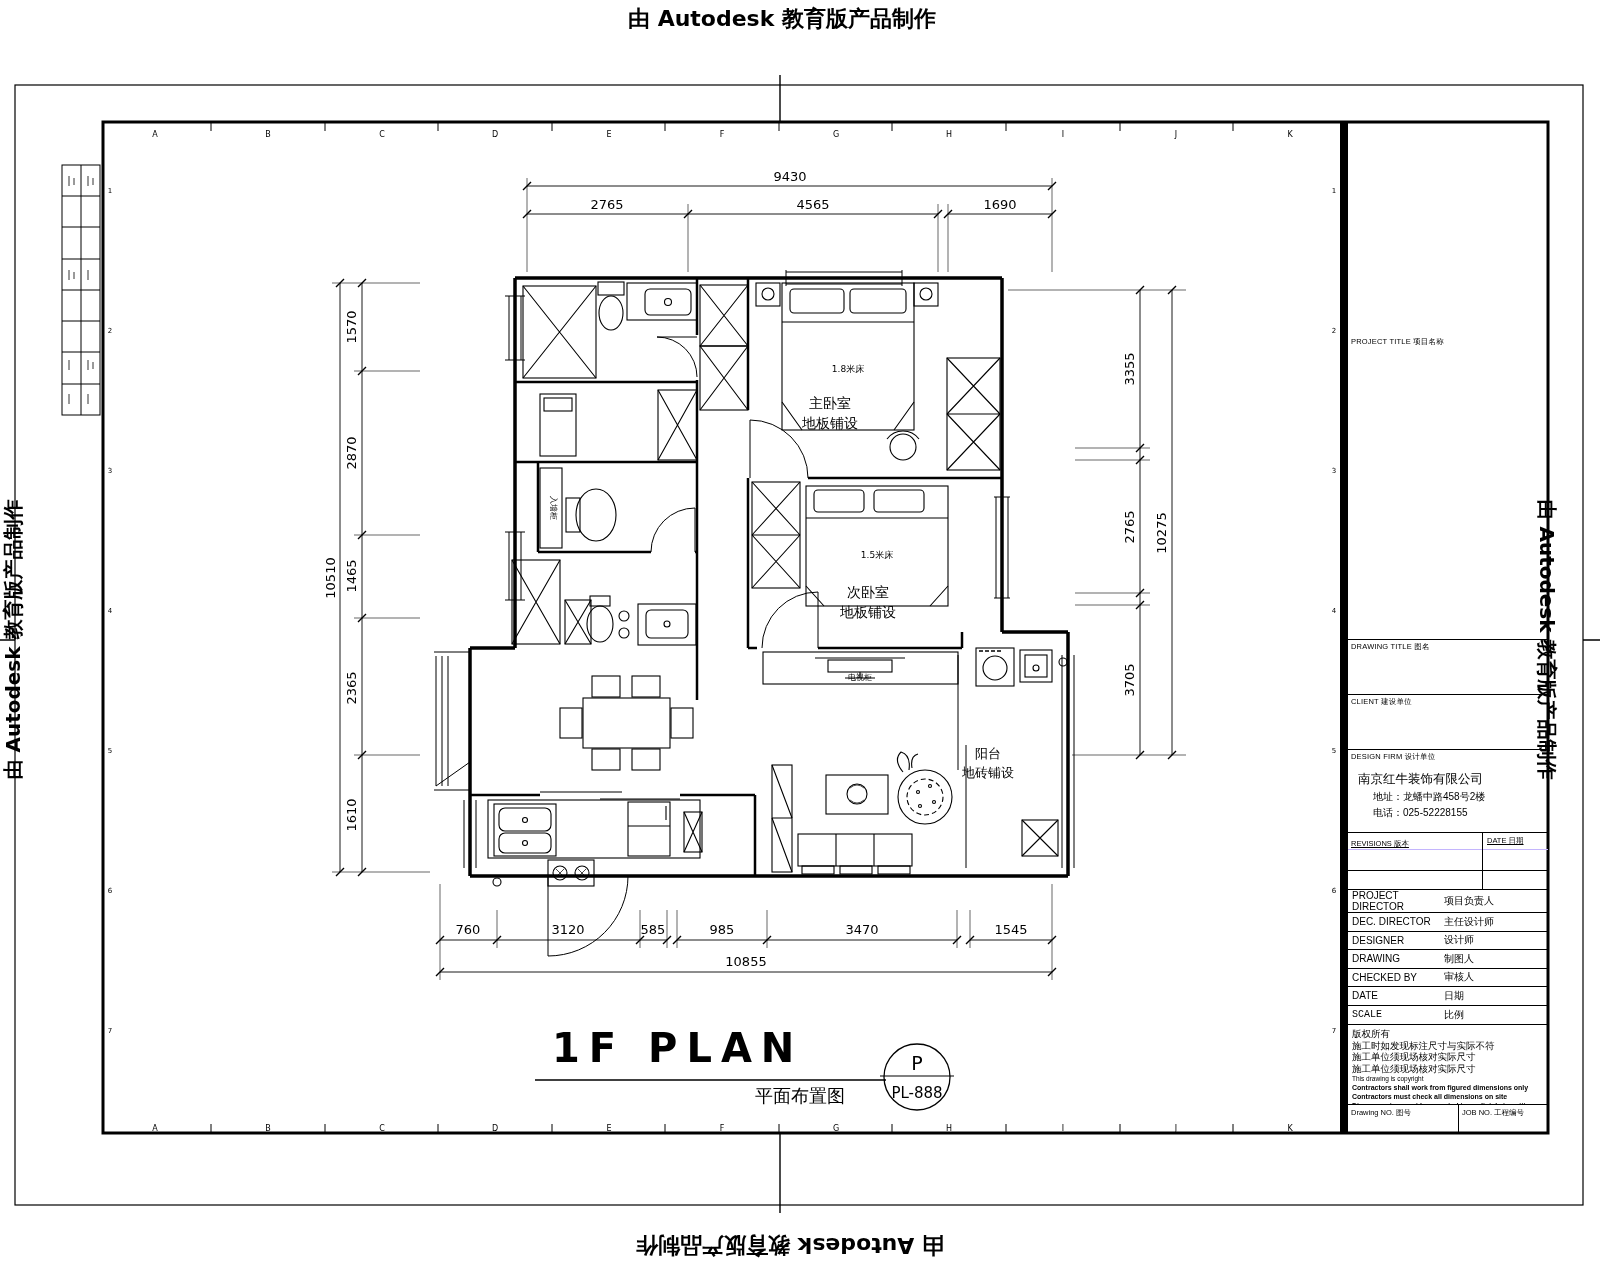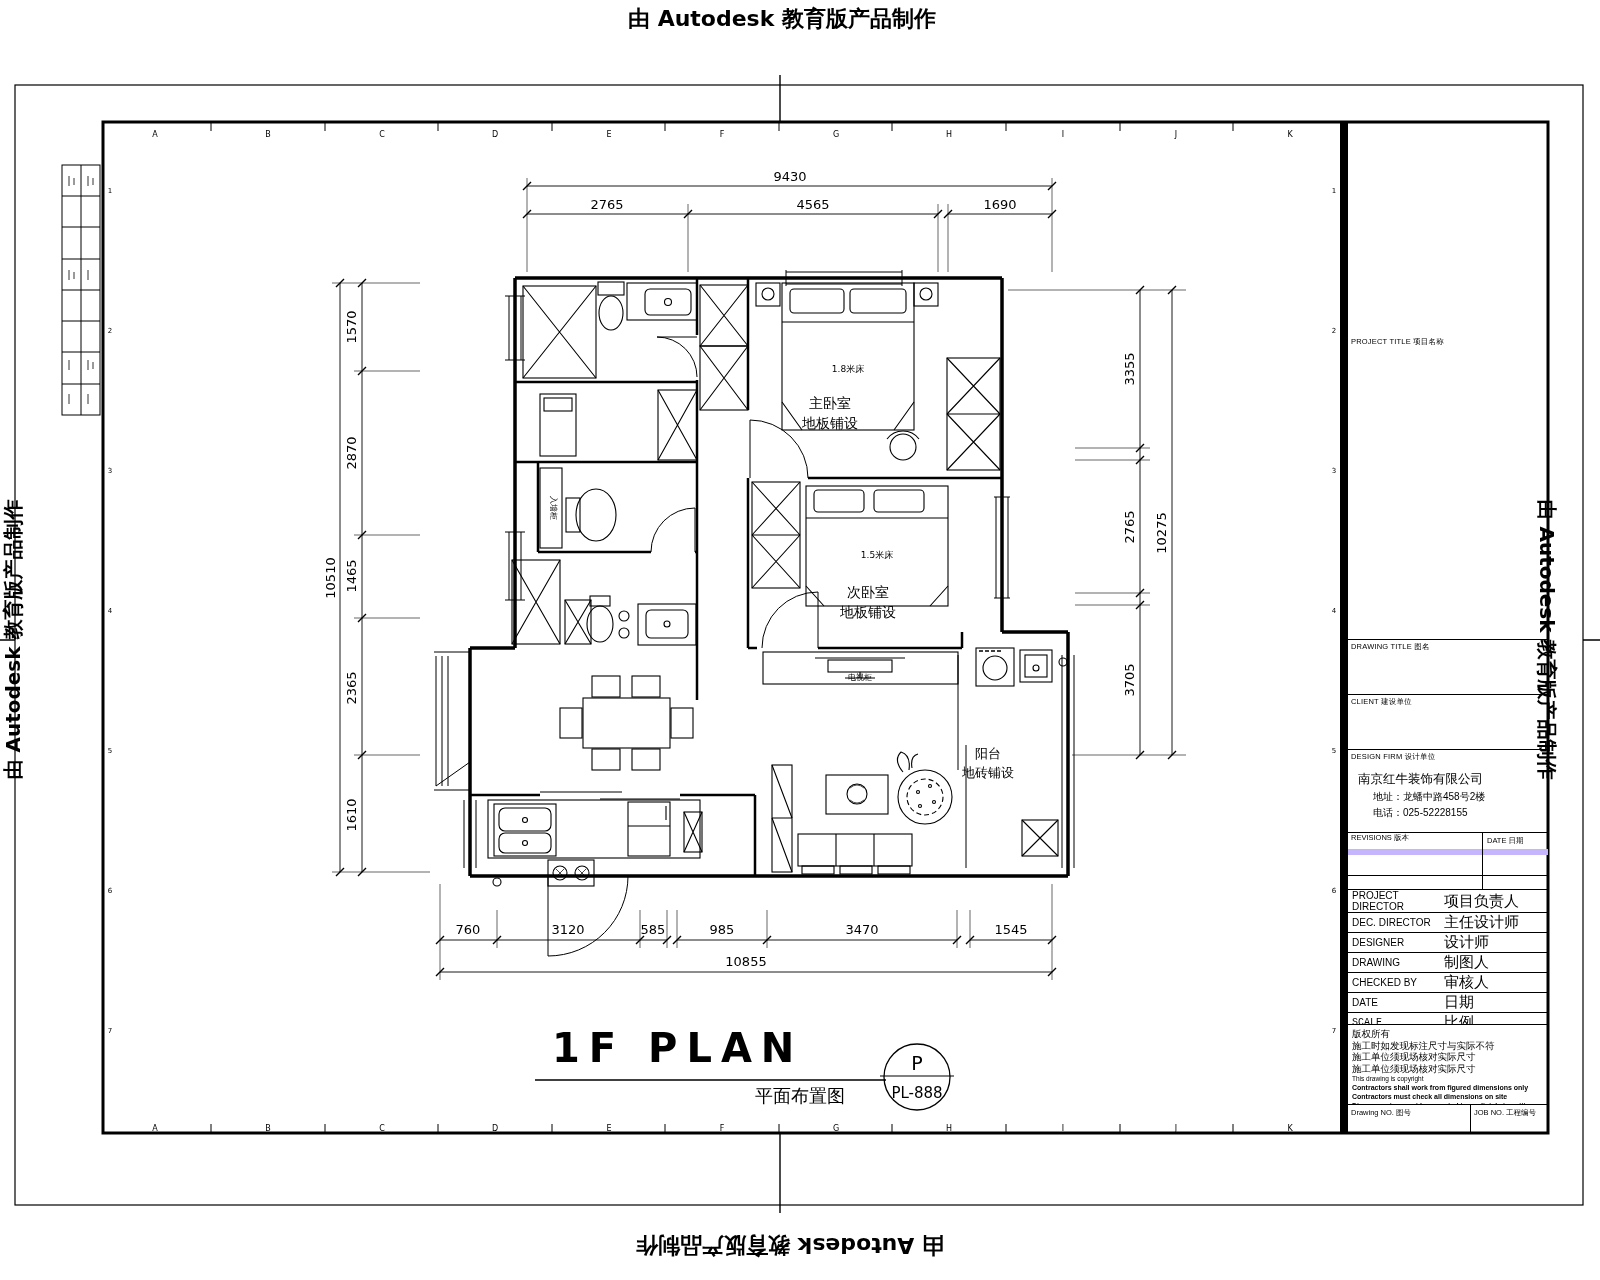--- a/index.html
+++ b/index.html
@@ -17,36 +17,36 @@
   .tb{position:absolute;left:1348px;top:122px;width:200px;height:1011px;box-sizing:border-box;}
   .tb-sec{position:absolute;left:0;width:100%;box-sizing:border-box;border-bottom:1px solid #000;overflow:hidden;}
   .tb-hdr{display:block;font-size:7.5px;padding:2px 3px 0 3px;letter-spacing:0.2px;}
   .logo-wrap{position:absolute;left:0;top:0;width:100%;height:213px;text-align:center;}
   .logo-text{position:absolute;left:0;right:0;top:158px;font-size:21px;letter-spacing:13px;
              font-family:"Liberation Serif","DejaVu Serif",serif;font-weight:700;white-space:nowrap;text-indent:13px;}
   .firm-lines{margin-top:8px;line-height:1.55;padding-left:10px;}
   .firm-name{font-size:12.5px;}
   .firm-sub{font-size:10px;margin-left:15px;}
   .rev-grid{position:relative;height:100%;}
-  .rev-hdr{display:flex;height:16px;border-bottom:6px solid #c4b5fd;font-size:7.5px;align-items:flex-start;}
+  .rev-hdr{display:flex;height:16px;border-bottom:1px solid #c4b5fd;font-size:7.5px;align-items:flex-end;text-decoration:underline;}
   .rev-hdr .c1{width:134px;padding-left:3px;box-sizing:border-box;}
   .rev-hdr .c2{flex:1;padding-left:4px;border-left:1px solid #000;height:100%;display:flex;align-items:center;}
   .rev-row{height:20px;border-bottom:1px solid #000;position:relative;}
   .rev-row:last-child{border-bottom:none;}
   .rev-vline{position:absolute;left:134px;top:16px;bottom:0;border-left:1px solid #000;}
   .pers{display:grid;grid-template-rows:repeat(7,1fr);height:100%;}
   .pers-row{display:flex;align-items:center;border-bottom:1px solid #000;padding-left:4px;}
   .pers-row:last-child{border-bottom:none;font-family:Liberation Mono, monospace;}
   .pers-en{width:92px;font-size:10px;}
-  .pers-zh{font-size:15px;}
+  .pers-zh{font-size:10px;}
   .notes{padding:3px 4px;}
   .note-zh{font-size:9.5px;line-height:11.5px;}
   .note-en-thin{font-size:6.5px;line-height:8px;margin-top:1px;}
   .note-en{font-size:7px;font-weight:700;line-height:9px;}
-  .foot{display:flex;height:100%;gap:12px;}
+  .foot{display:flex;height:100%;}
   .foot .c1{width:110px;font-size:7.5px;padding:3px;box-sizing:border-box;}
   .foot .c2{flex:1;font-size:7.5px;padding:3px;border-left:1px solid #000;}
 </style>
 </head>
 <body>
 
 <div class="wm wm-top">由 Autodesk 教育版产品制作</div>
 <div class="wm wm-bottom">由 Autodesk 教育版产品制作</div>
 <div class="wm wm-left">由 Autodesk 教育版产品制作</div>
 <div class="wm wm-right">由 Autodesk 教育版产品制作</div>

